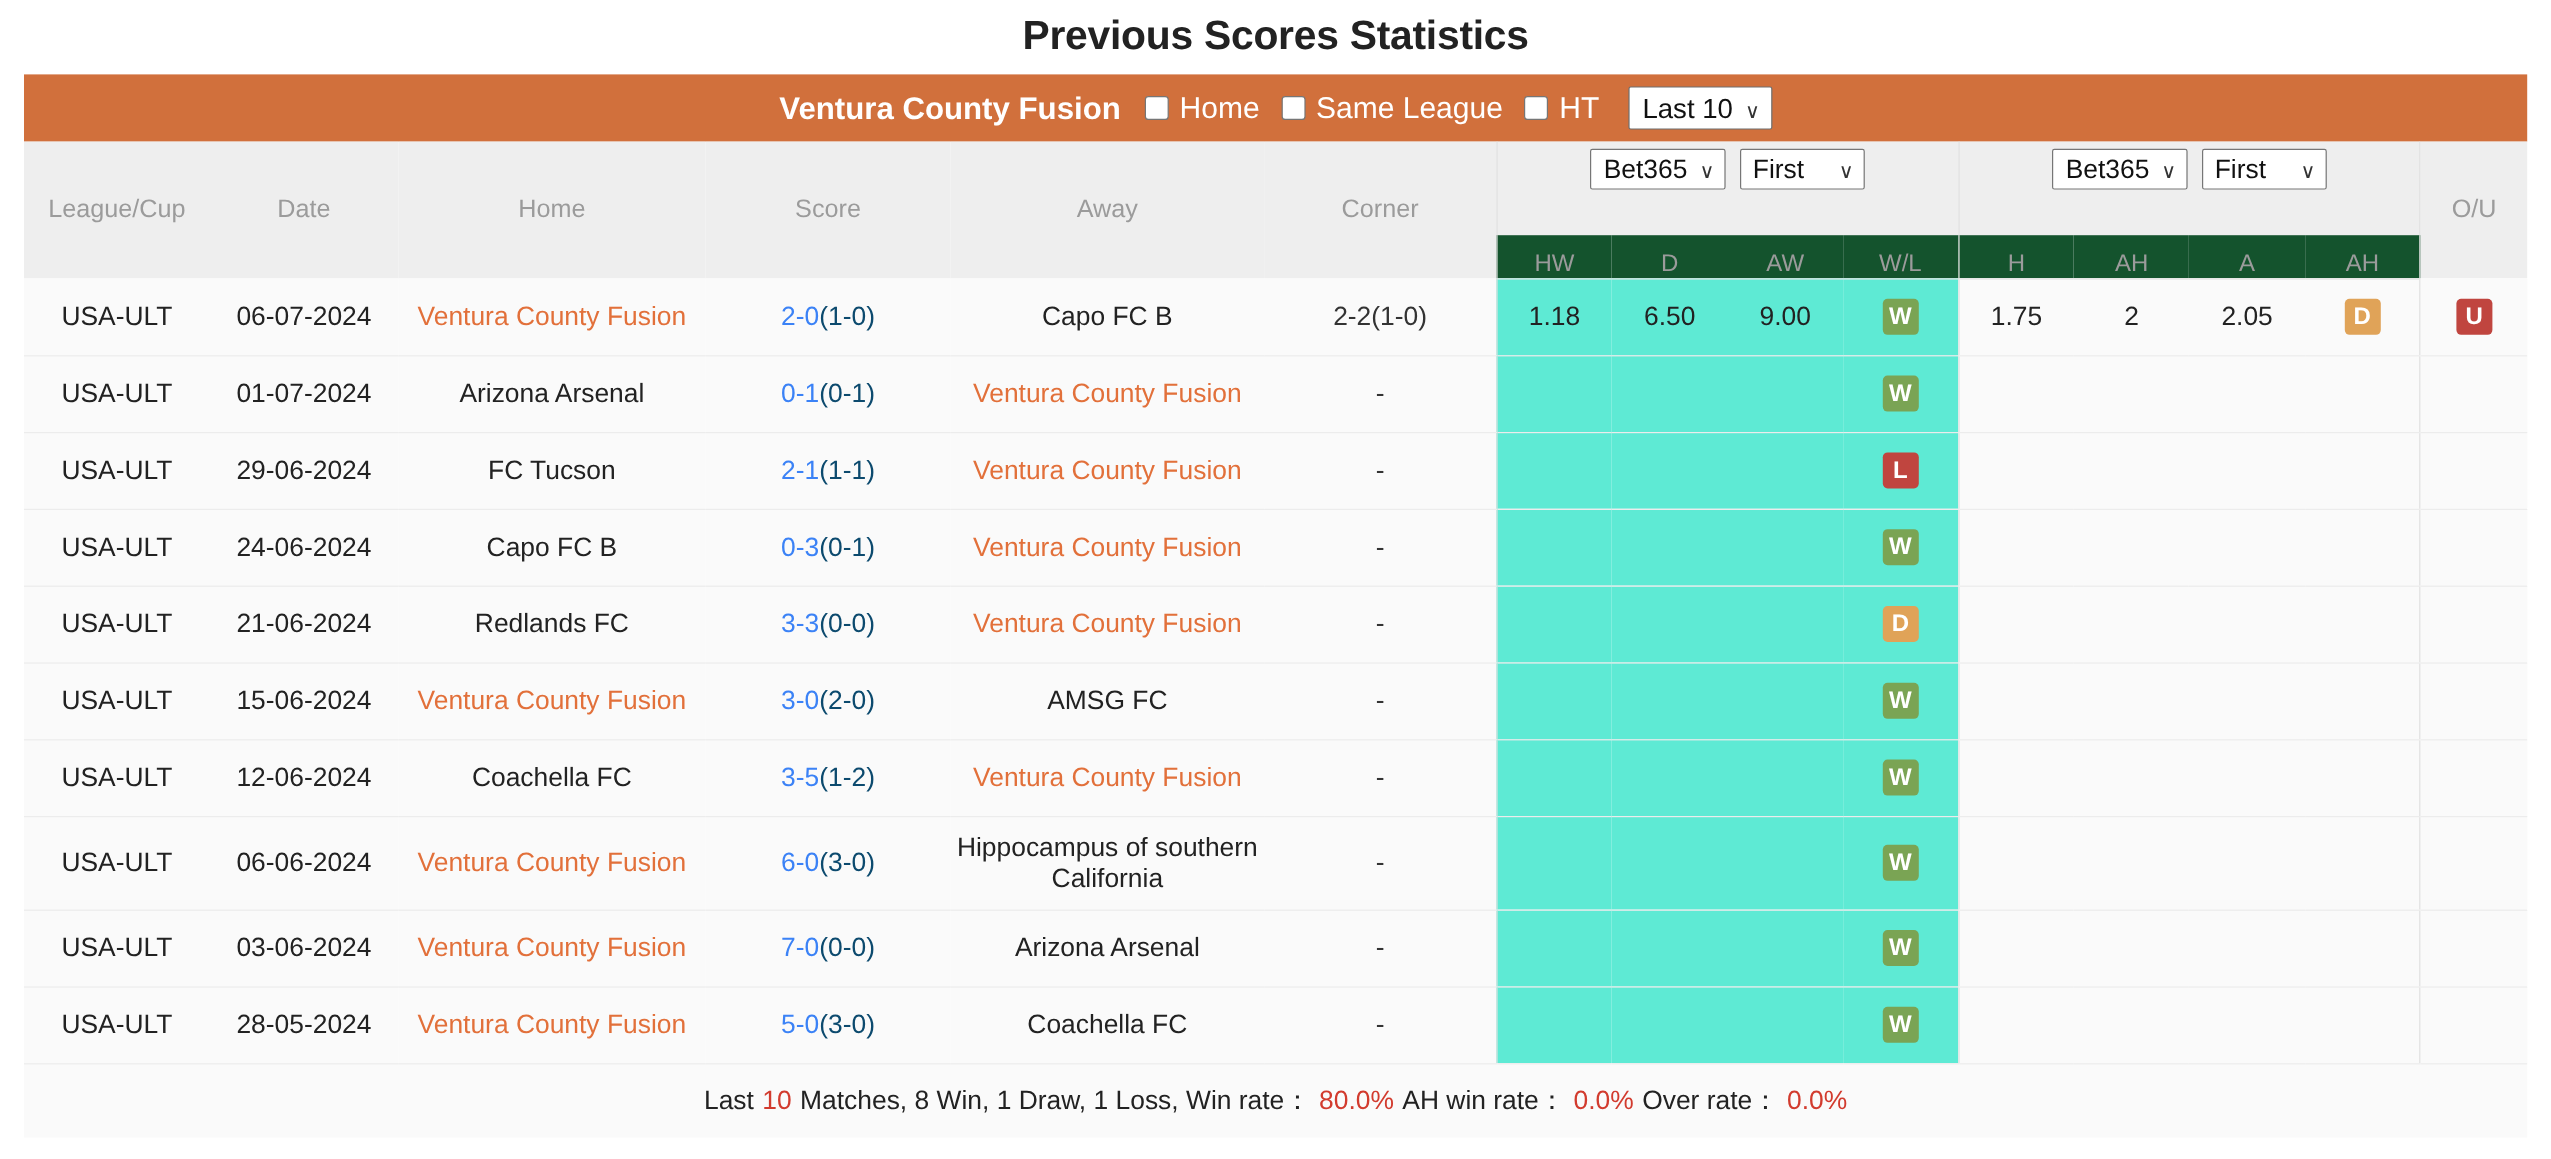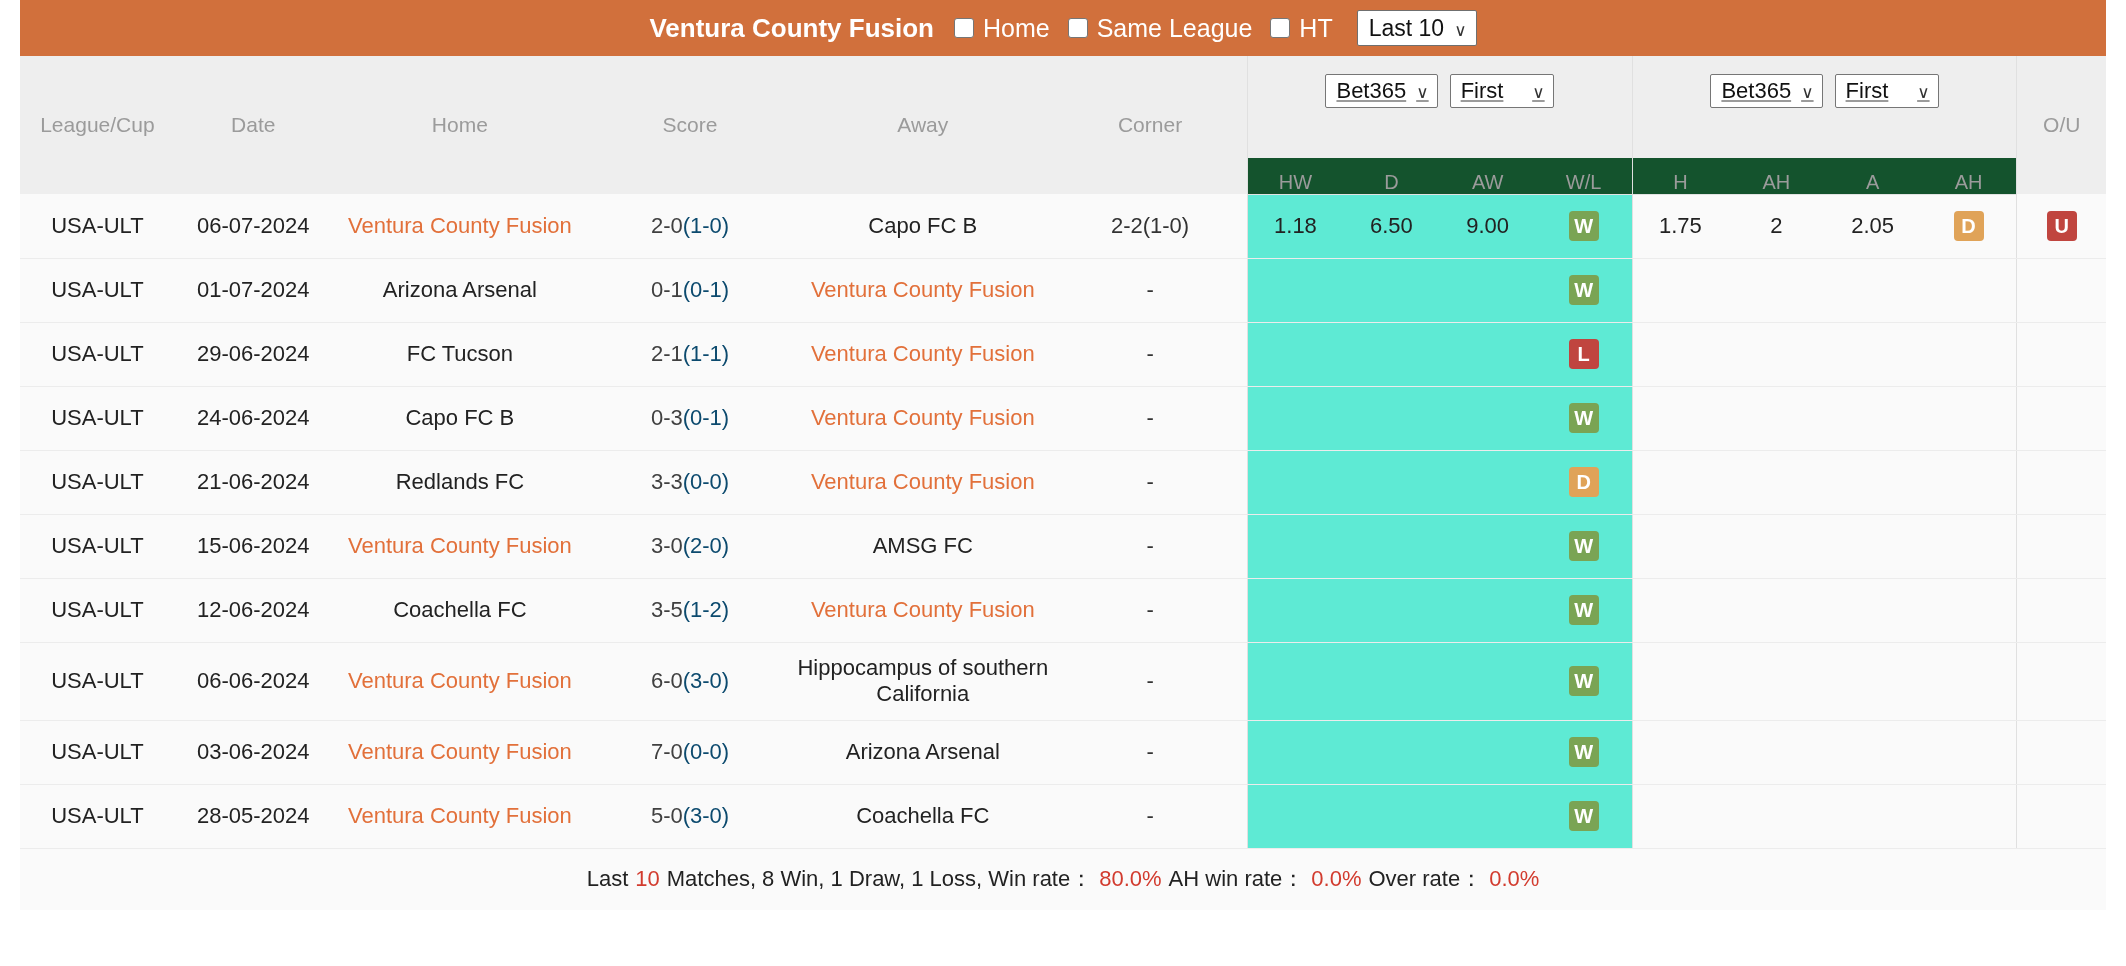--- a/index.html
+++ b/index.html
@@ -105,23 +105,22 @@
     background: #eeeeee;
     color: #9b9b9b;
     font-weight: 400;
     font-size: 21px;
     text-align: center;
     vertical-align: middle;
     height: 78px;
     border-bottom: none;
   }
   thead .hdr-row th.grp {
-    padding: 12px;
+    padding: 0;
     vertical-align: top;
-    text-decoration: underline;
   }
   .grp-wrap {
     display: flex;
     flex-direction: column;
     height: 78px;
   }
   .grp-selects {
     display: flex;
     justify-content: center;
     gap: 12px;
@@ -165,21 +164,21 @@
     height: 64px;
     vertical-align: middle;
   }
   tbody tr.tall td { height: 78px; }
 
   td.odds-cell { background: #5eead4; }
   td.ah-cell   { background: #fafafa; margin-left: 48px; }
 
   .team-hl { color: #e2703a; }
   .team-pl { color: #222222; }
-  .score-main { color: #404040; }
+  .score-main { color: #3b82f6; }
   .score-ht  { color: #0c4a6e; }
   .dash { color: #333; }
 
   .badge {
     display: inline-flex;
     align-items: center;
     justify-content: center;
     width: 30px; height: 30px;
     border-radius: 4px;
     color: #ffffff;
@@ -210,20 +209,21 @@
     white-space: nowrap;
   }
   .red { color: #d23b2e; }
   .sp { display:inline-block; width:7px; }
 </style>
 </head>
 <body>
 
 <div id="app">
 
+  <div class="page-title">Previous Scores Statistics</div>
 
   <div class="filter-bar">
     <div class="filter-inner">
       <span class="team-name">Ventura County Fusion</span>
 
       <label class="chk-group">
         <span class="chk-box"></span>
         <span class="chk-label">Home</span>
       </label>
 

